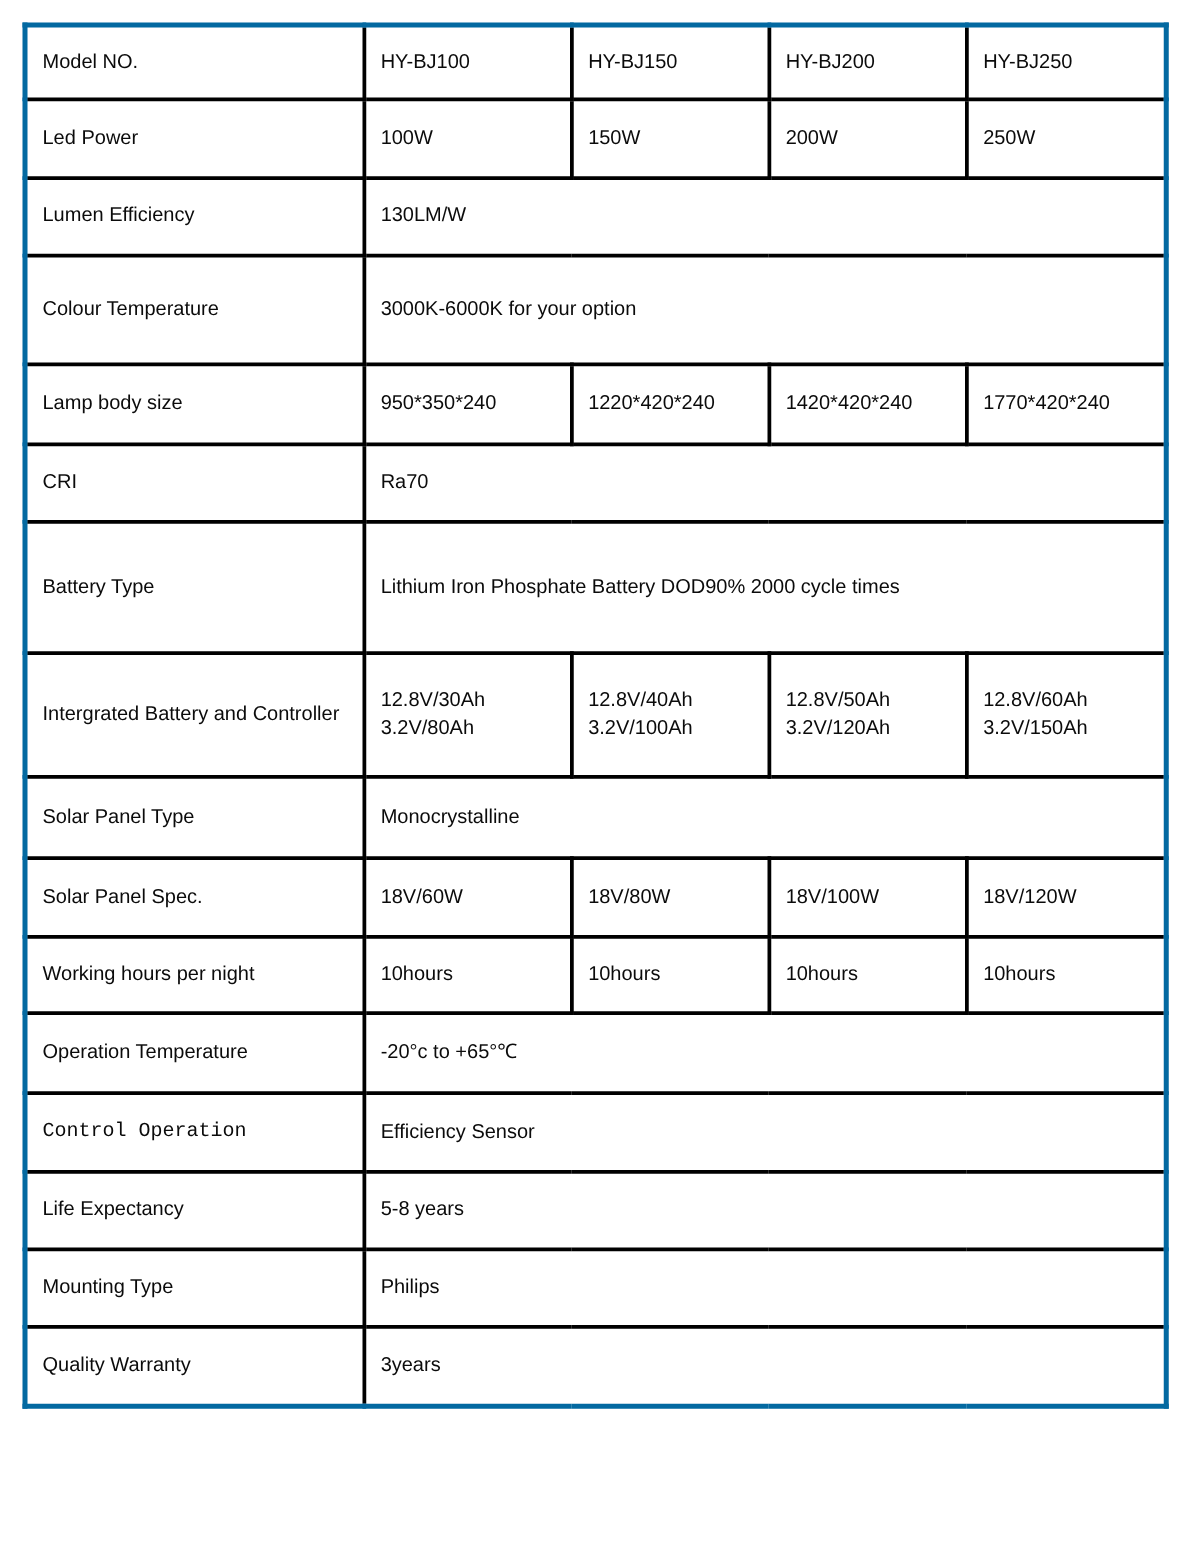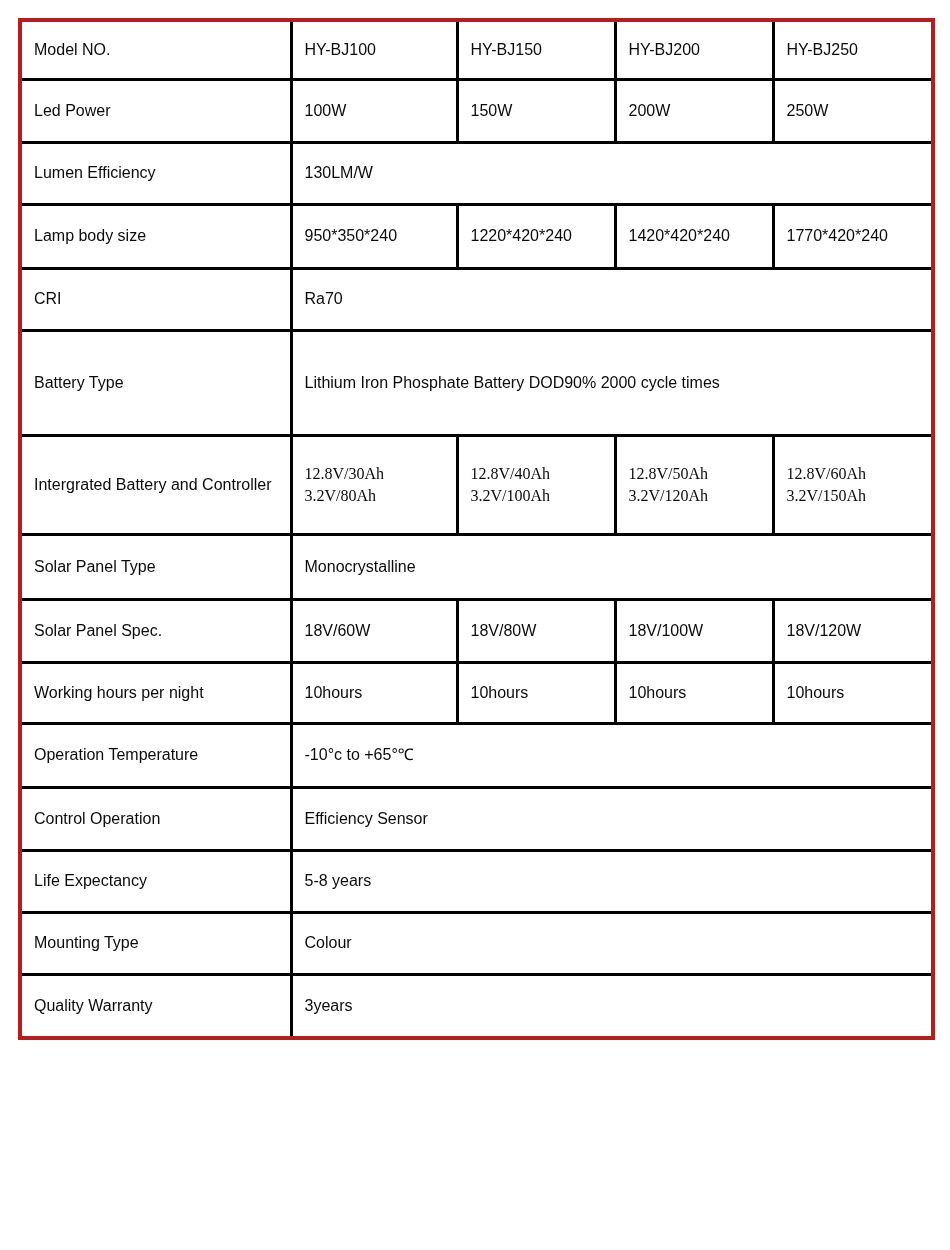--- a/index.html
+++ b/index.html
@@ -13,47 +13,47 @@
   }
   .table-wrap {
     position: absolute;
     left: 18px;
     top: 18px;
   }
   table.spec {
     border-collapse: collapse;
     table-layout: fixed;
     width: 913px;
-    border: 4px solid #b91c1c;
+    border: 4px solid #0369a1;
   }
   table.spec td {
     border: 3px solid #000;
     padding: 4px 12px;
     font-size: 16px;
     line-height: 1.35;
     vertical-align: middle;
     background: #ffffff;
     overflow: hidden;
   }
   td.label {
     
   }
   td.justify {
     text-align: justify;
   }
   td.pre {
     white-space: pre-line;
-    font-family: Liberation Serif, serif;
   }
   td.lg {
     font-size: 18px;
     margin-left: 12px;
   }
   td.lg-label {
     font-size: 17.5px;
+    font-family: Liberation Mono, monospace;
   }
 </style>
 </head>
 <body>
 
 <div class="table-wrap">
   <table class="spec">
     <colgroup>
       <col style="width:271px">
       <col style="width:166px">
@@ -78,20 +78,24 @@
         <td>200W</td>
         <td>250W</td>
       </tr>
 
 
       <tr style="height:62px">
         <td class="label">Lumen Efficiency</td>
         <td colspan="4">130LM/W</td>
       </tr>
 
+      <tr style="height:87px">
+        <td class="label">Colour Temperature</td>
+        <td colspan="4">3000K-6000K for your option</td>
+      </tr>
 
       <tr style="height:64px">
         <td class="label">Lamp body size</td>
         <td>950*350*240</td>
         <td>1220*420*240</td>
         <td>1420*420*240</td>
         <td>1770*420*240</td>
       </tr>
 
       <tr style="height:62px">
@@ -132,36 +136,36 @@
       <tr style="height:61px">
         <td class="label">Working hours per night</td>
         <td>10hours</td>
         <td>10hours</td>
         <td>10hours</td>
         <td>10hours</td>
       </tr>
 
       <tr style="height:64px">
         <td class="label">Operation Temperature</td>
-        <td colspan="4">-10°c to +65°℃</td>
+        <td colspan="4">-20°c to +65°℃</td>
       </tr>
 
       <tr style="height:63px">
         <td class="label lg-label">Control Operation</td>
         <td colspan="4">Efficiency Sensor</td>
       </tr>
 
       <tr style="height:62px">
         <td class="label">Life Expectancy</td>
         <td colspan="4">5-8 years</td>
       </tr>
 
       <tr style="height:62px">
         <td class="label">Mounting Type</td>
-        <td colspan="4">Colour</td>
+        <td colspan="4">Philips</td>
       </tr>
 
       <tr style="height:64px">
         <td class="label">Quality Warranty</td>
         <td colspan="4">3years</td>
       </tr>
 
     </tbody>
   </table>
 </div>

